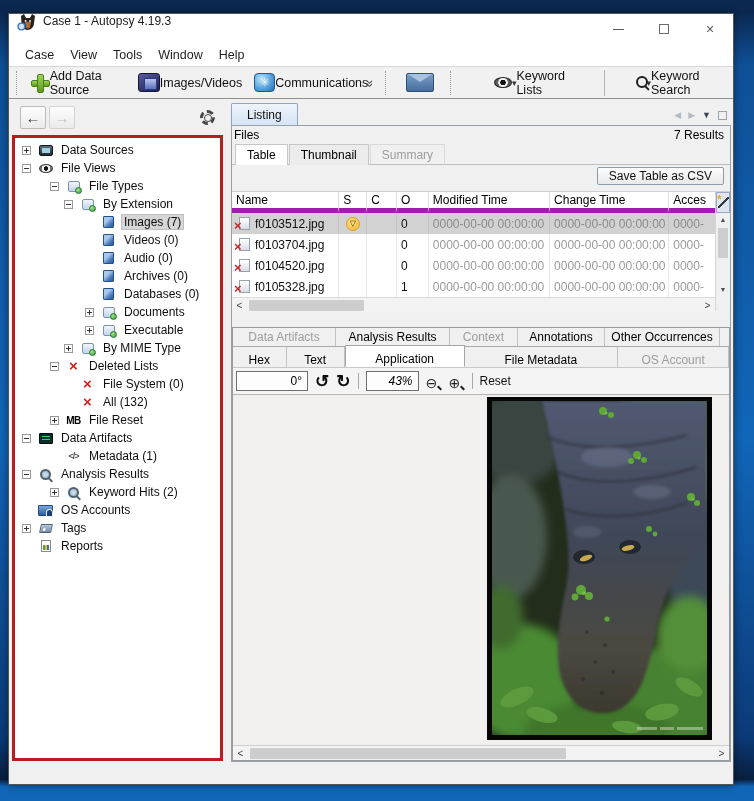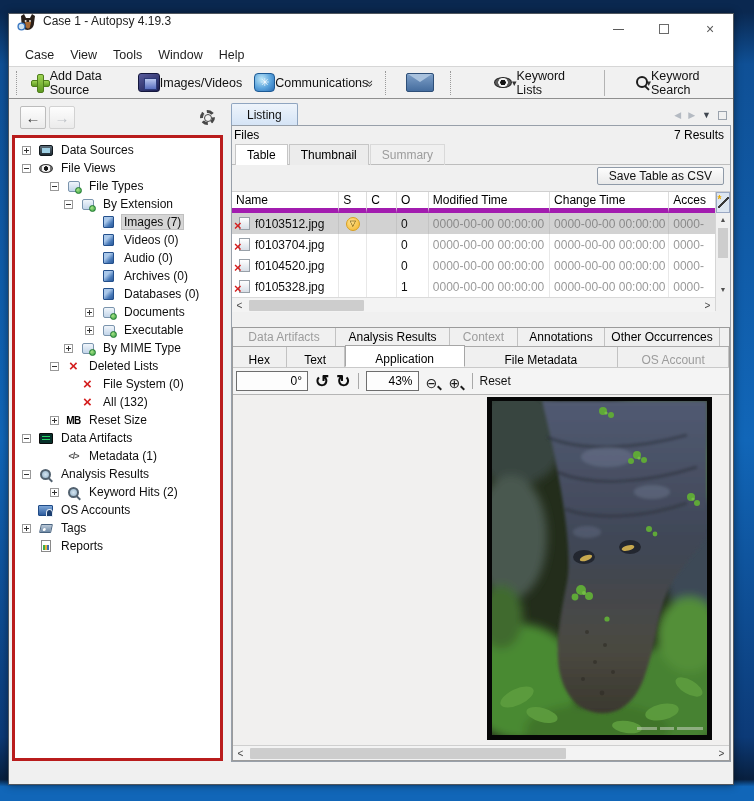--- a/index.html
+++ b/index.html
@@ -173,21 +173,21 @@
   .dtab.dis{ color:#9c9c9c;}
   .dtab.act{ background:#fff; border:1px solid #a6a6a6; border-bottom:1px solid #fff; margin-top:-2px; z-index:2;}
   .t1a{width:103px;} .t1b{width:114px;} .t1c{width:68px;} .t1d{width:87px;} .t1e{width:115px;}
   .t2a{width:55px;} .t2b{width:60px;} .t2c{width:123px;} .t2d{width:158px;} .t2e{width:114px;}
   .dfill{ flex:1; border-right:none !important;}
 
   .mediabar{ height:27px; display:flex; align-items:center; gap:7px; padding:0 3px; background:#f4f4f4;
      border-bottom:1px solid #b5b5b5; flex:none;}
   .field{ height:20px; border:1px solid #6e6e6e; background:#fdfdfd; display:flex; align-items:center;
      justify-content:flex-end; font-size:12px; padding:0 5px;}
-  .f-rot{ width:72px;} .f-zoom{ width:53px;}
+  .f-rot{ width:72px;} .f-zoom{ width:53px;font-style:italic;}
   .rotg{ font-size:17px; font-weight:bold; color:#0d0d0d; line-height:1;}
   .vsep{ width:1px; height:16px; background:#a9a9a9;}
   .zic{ position:relative; width:16px; height:15px;}
   .zic .g{ font-size:14px; color:#1d1d1d; line-height:15px;}
   .zic::after{ content:""; position:absolute; right:0; bottom:0; width:5px; height:2px; background:#1d1d1d; transform:rotate(45deg);}
   .resetlbl{ font-size:12px; color:#111;}
 
   .viewer{ flex:1; position:relative; background:#f1f0ef; overflow:hidden; min-height:0;}
   .photo{ position:absolute; left:254px; top:2px; width:225px; height:343px;}
   .vhscroll{ height:15px; display:flex; align-items:center; background:#f3f3f3; border-top:1px solid #cfcfcf; flex:none;}
@@ -373,21 +373,21 @@
         <div class="trow lvl2">
           <span class="handle none"></span>
           <span class="tico">
               <span class="ic-redx">×</span>
             </span>
           <span class="tlabel">All (132)</span>
         </div>
         <div class="trow lvl1">
           <span class="handle plus"></span>
           <span class="tico ic-mb">MB</span>
-          <span class="tlabel">Reset Size</span>
+          <span class="tlabel">File Reset</span>
         </div>
         <div class="trow lvl0">
           <span class="handle"></span>
           <span class="tico">
               <span class="ic-terminal"></span>
             </span>
           <span class="tlabel">Data Artifacts</span>
         </div>
         <div class="trow lvl1">
           <span class="handle none"></span>

